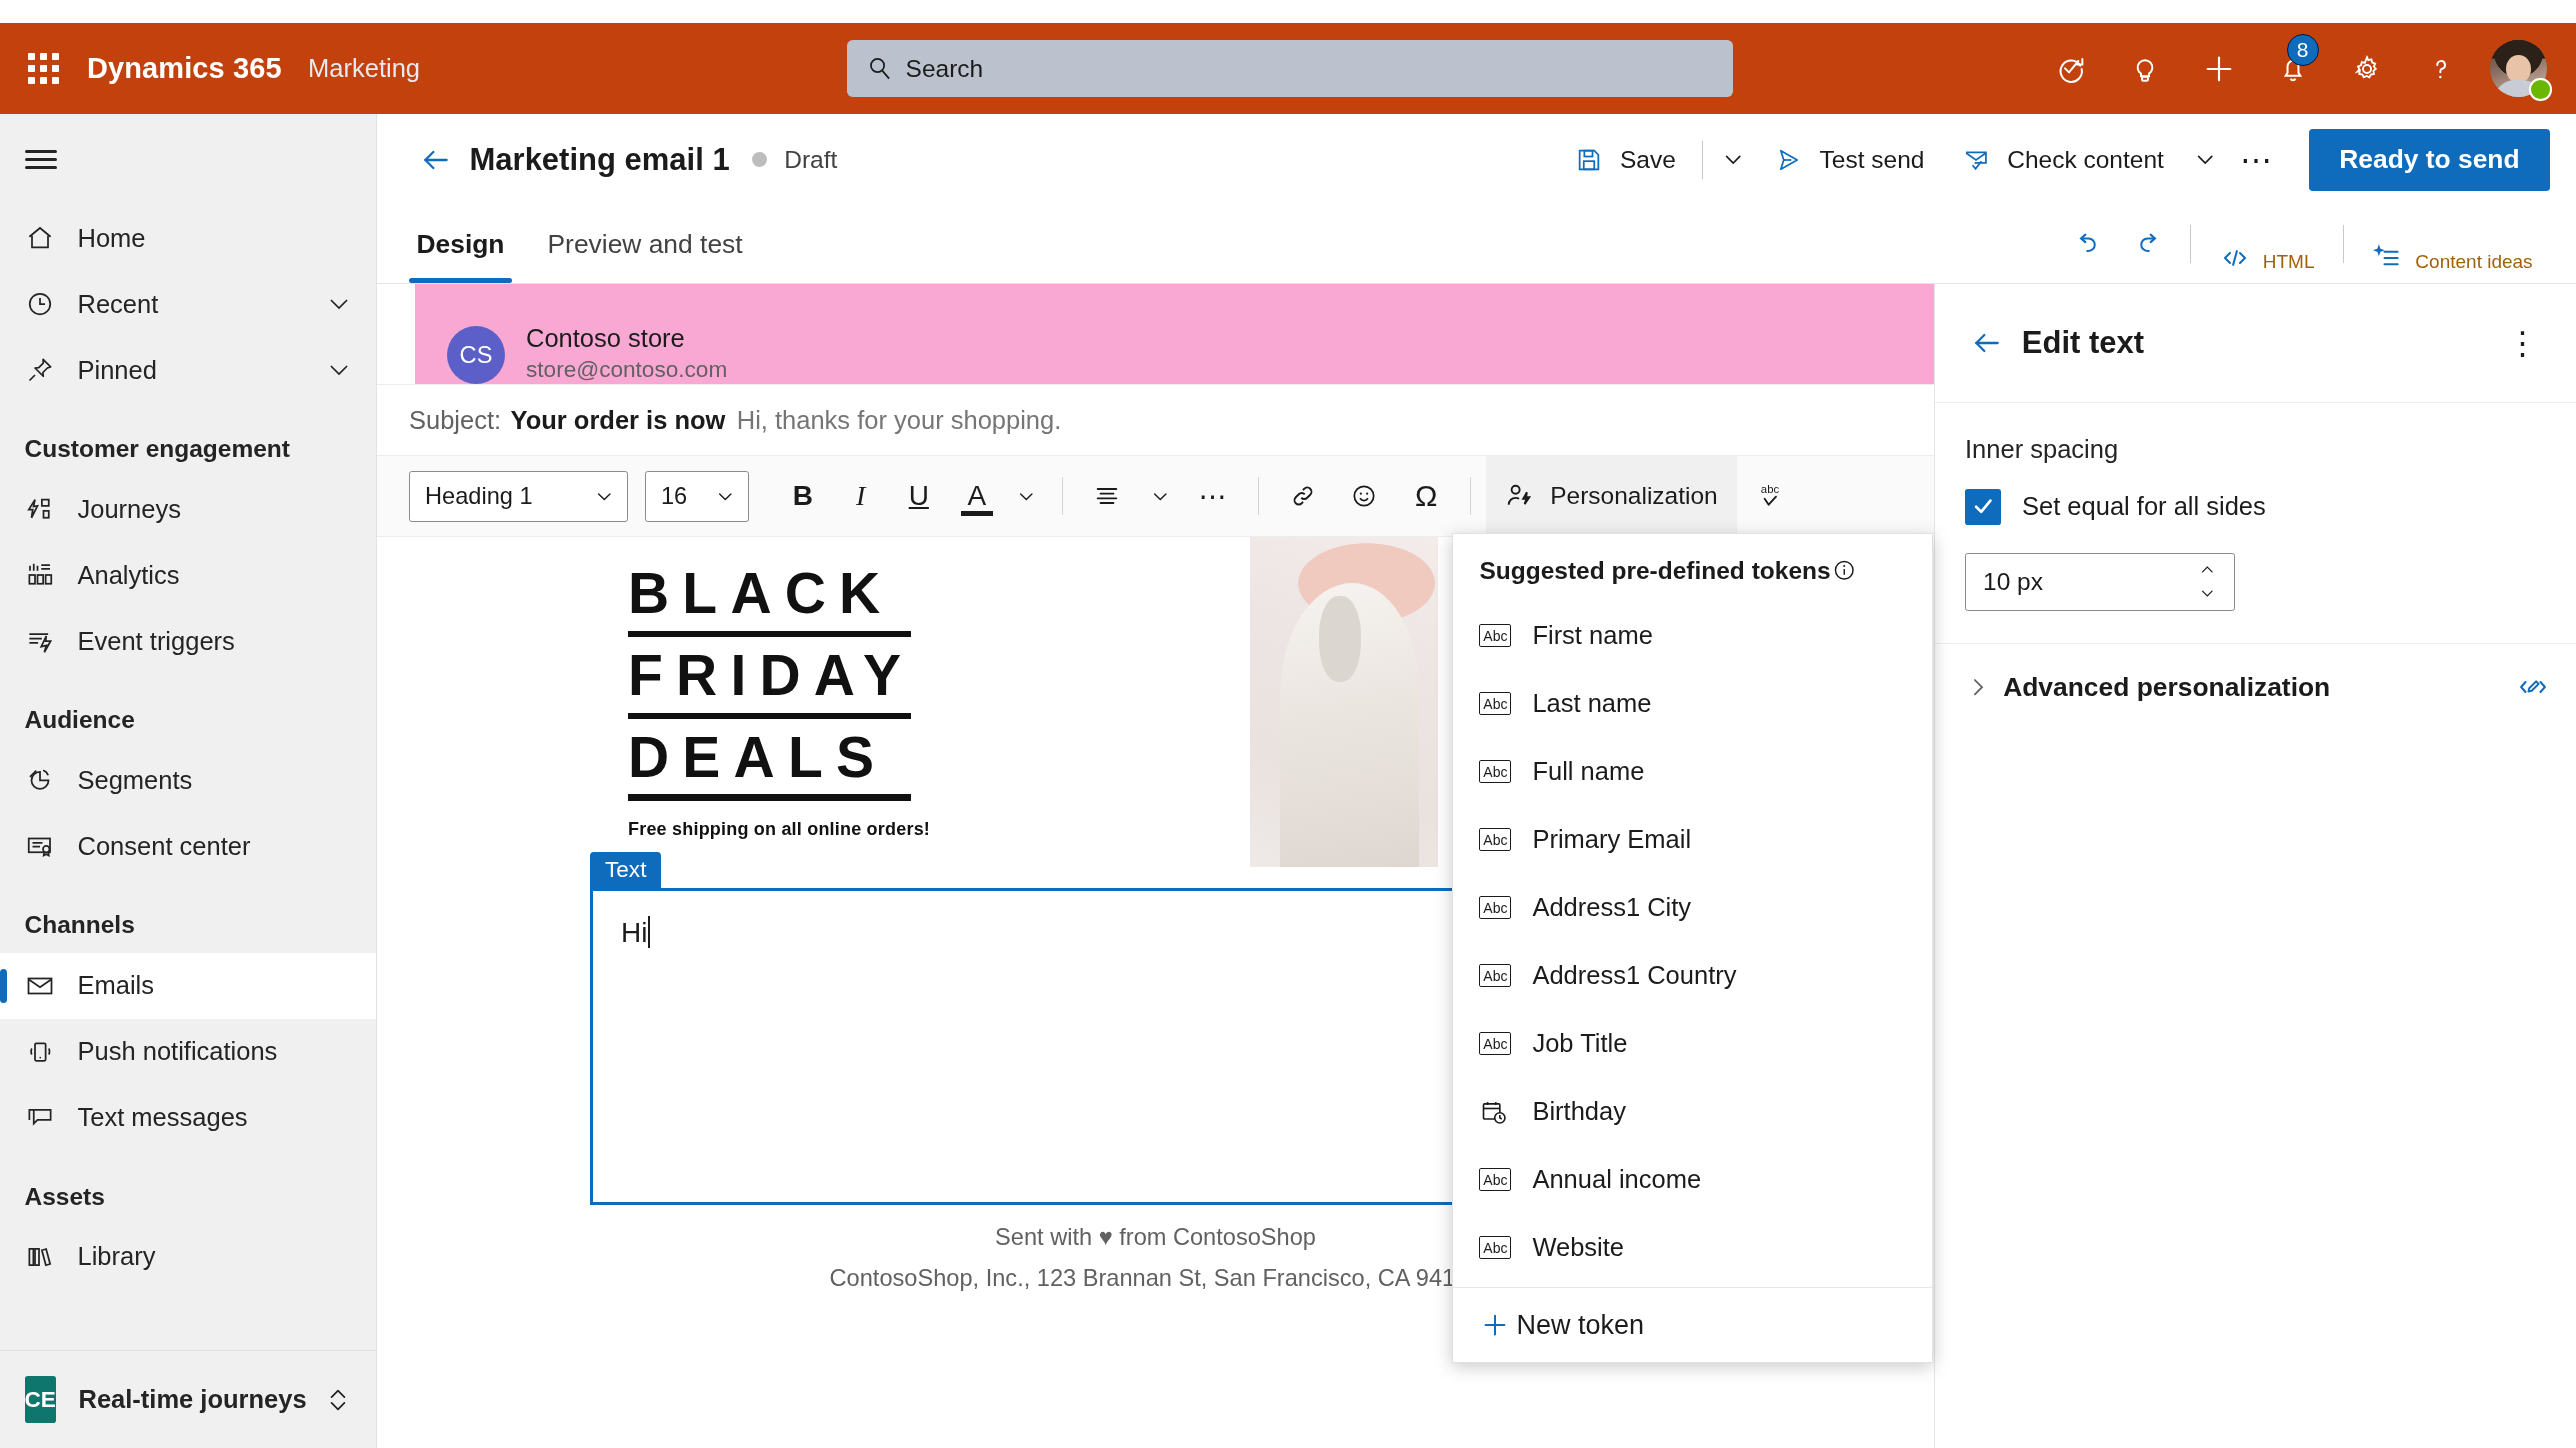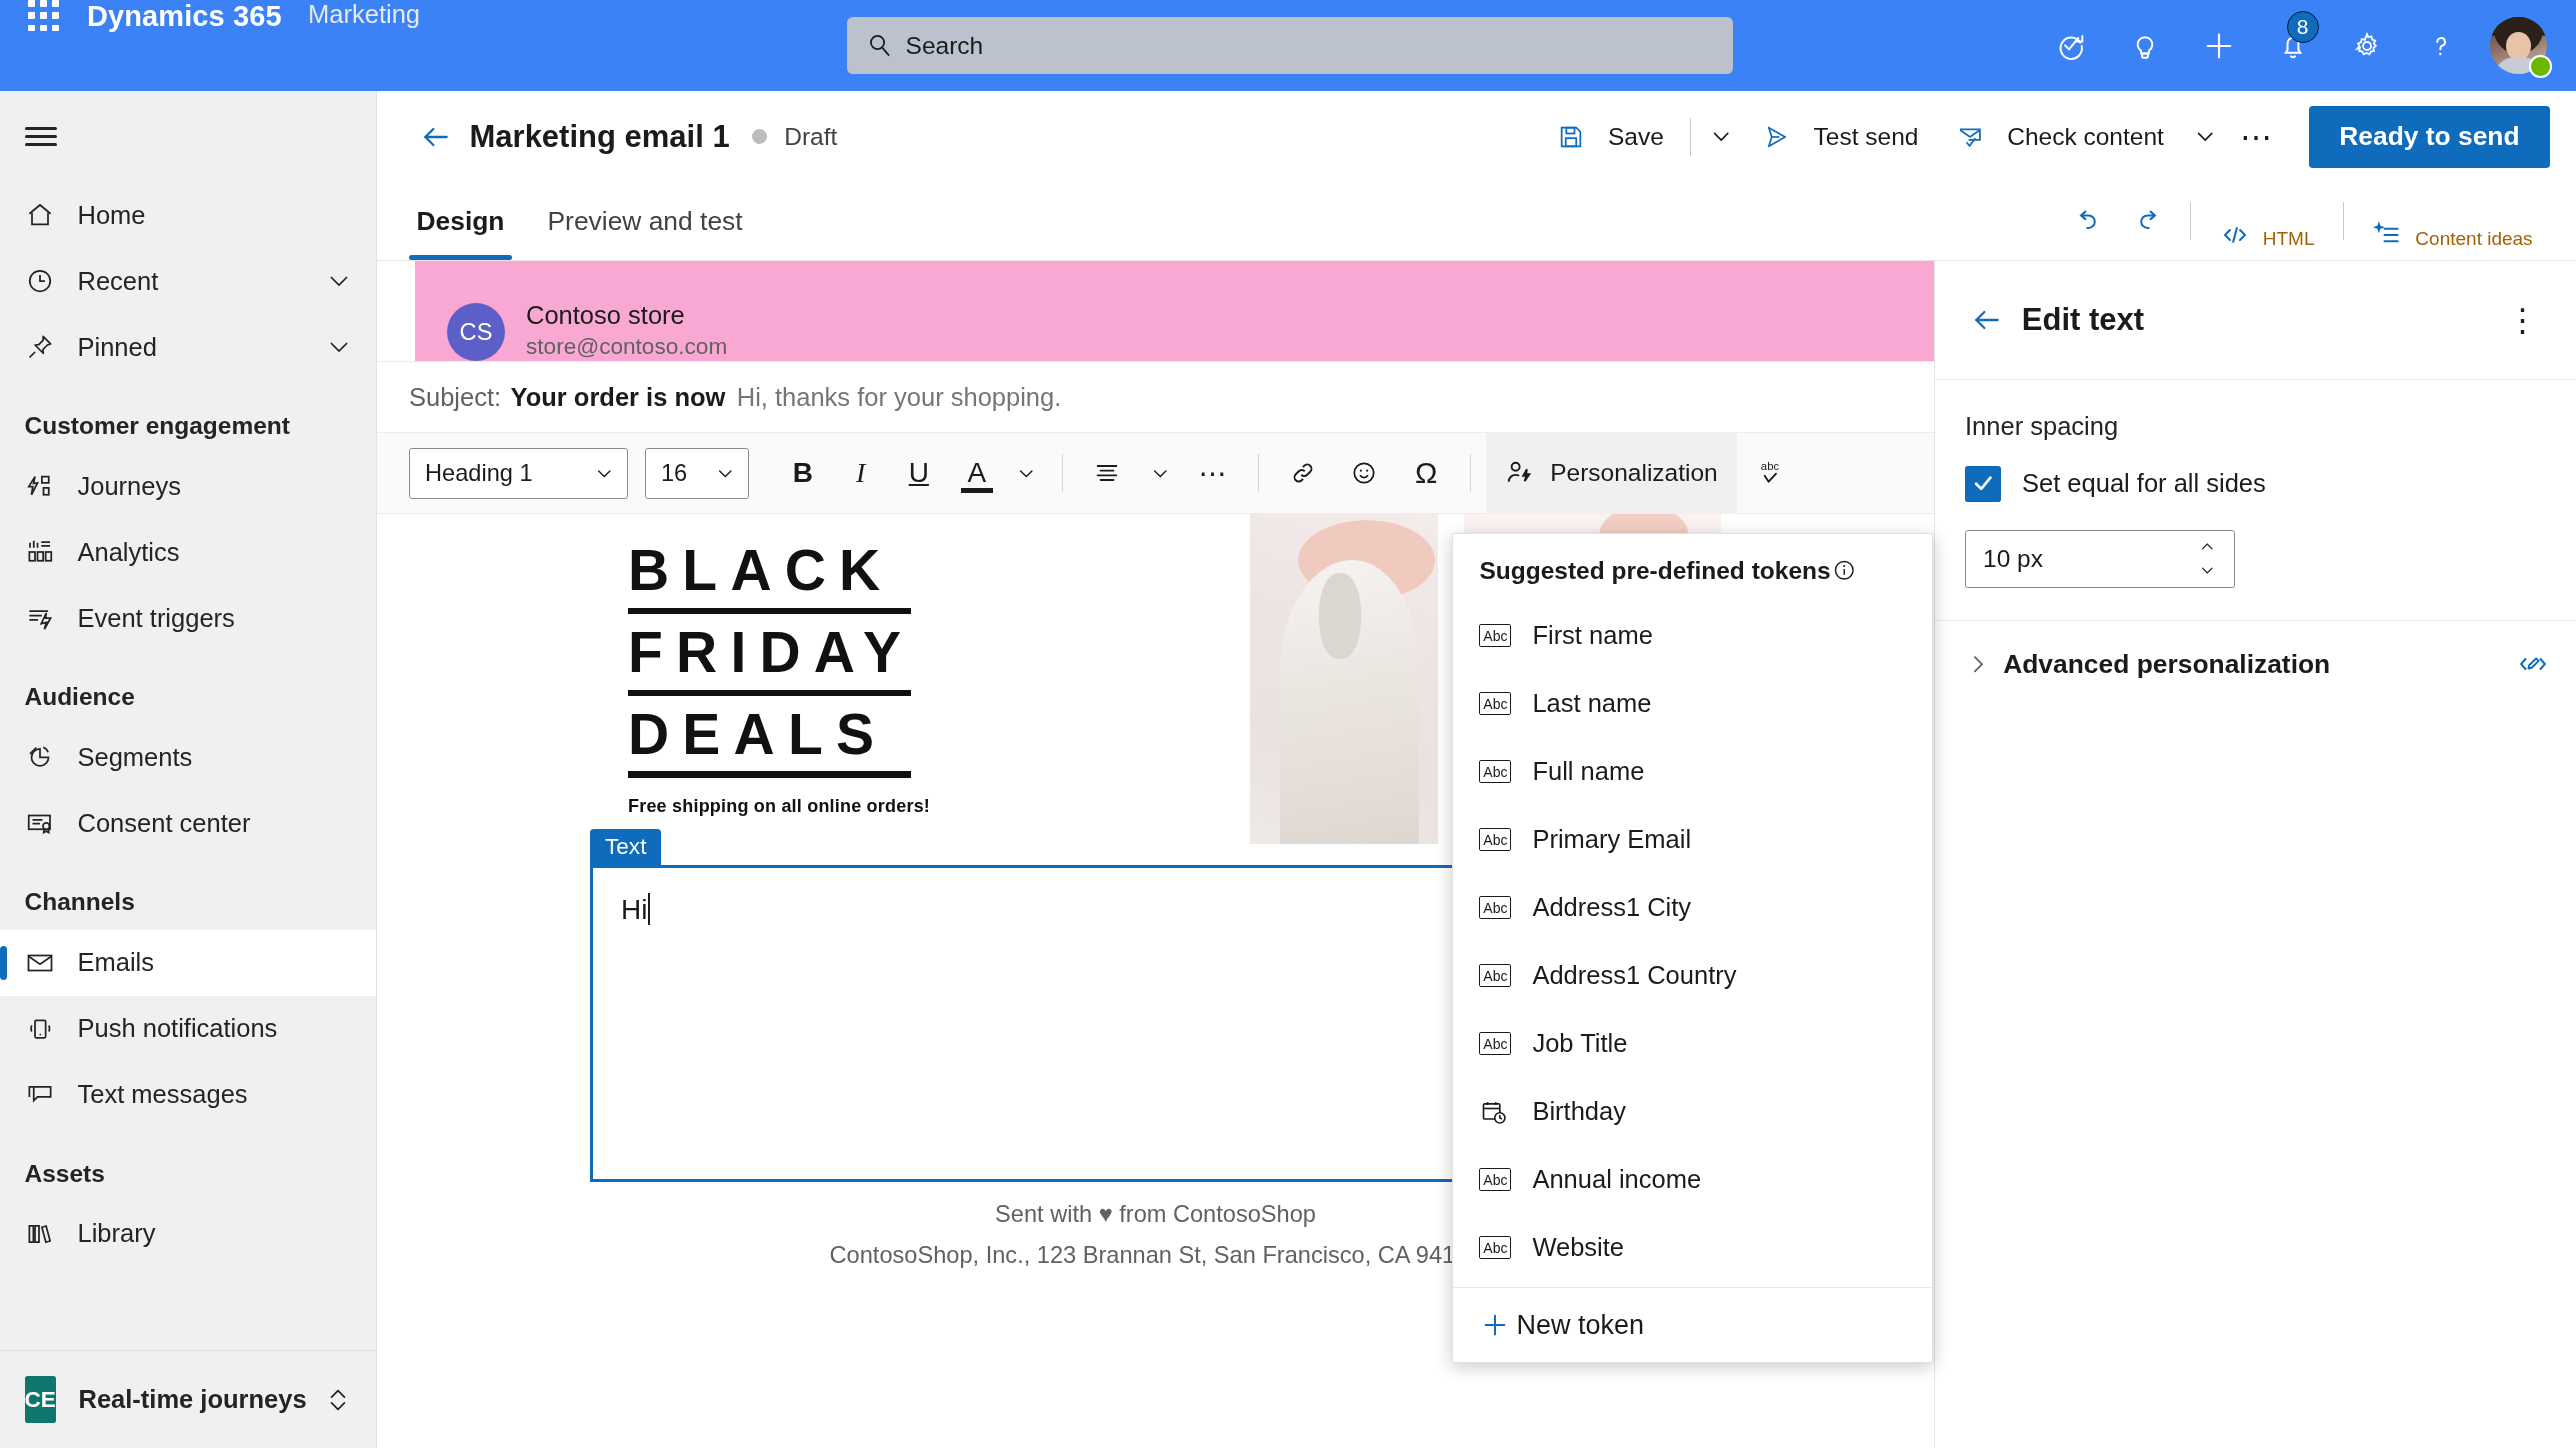--- a/index.html
+++ b/index.html
@@ -6,22 +6,22 @@
   html, body {
     width: 2576px; height: 1448px;
     font-family: "Liberation Sans", sans-serif;
     background: #ffffff;
     overflow: hidden;
   }
   .app { position: relative; width: 2576px; height: 1448px; display: flex; flex-direction: column; }
 
   
   .topbar {
-    height: 91px; background: #3b82f6; flex: 0 0 91px;
-    display: flex; align-items: flex-start; color: #fff; position: relative;
+    height: 91px; background: #c2410c; flex: 0 0 91px;
+    display: flex; align-items: center; color: #fff; position: relative; margin-top: 23px;
   }
   .waffle { width: 87px; display: flex; align-items: center; justify-content: center; cursor: pointer; }
   .waffle-grid { display: grid; grid-template-columns: repeat(3, 6.6px); grid-gap: 5.7px; }
   .waffle-grid i { width: 6.6px; height: 6.6px; background: #fff; border-radius: 0.9px; display: block; }
   .brand { font-size: 29px; font-weight: 600; letter-spacing: 0.1px; margin-right: 26.4px; white-space: nowrap; }
   .app-name { font-size: 25.5px; font-weight: 400; color: #e6e9ee; white-space: nowrap; }
   .search-wrap { position: absolute; left: 847px; top: 17px; width: 886px; height: 57px; }
   .search-box {
     width: 100%; height: 100%; background: #bcc2cd; border-radius: 5.7px;
     display: flex; align-items: center; padding: 0 19px; cursor: text;
@@ -90,21 +90,21 @@
   
   .main { flex: 1; display: flex; flex-direction: column; min-width: 0; background: #fff; }
 
   .cmdbar { height: 91px; display: flex; align-items: center; padding: 0 26.4px 0 32px; background: #fff; }
   .back-arrow { width: 53px; display: flex; align-items: center; justify-content: center; cursor: pointer; }
   .rec-title { font-size: 31px; font-weight: 600; color: #1b1b1b; margin-left: 7.5px; white-space: nowrap; }
   .status-dot { width: 15px; height: 15px; border-radius: 50%; background: #bdbdbd; margin: 0 17px 0 22.6px; }
   .status-text { font-size: 24.5px; color: #424242; white-space: nowrap; }
   .cmd-right { margin-left: auto; display: flex; align-items: center; gap: 3.8px; }
   .cmd-btn {
-    display: flex; align-items: center; gap: 23px; padding: 0 17px; height: 58px; cursor: pointer;
+    display: flex; align-items: center; gap: 17px; padding: 0 17px; height: 58px; cursor: pointer;
     font-size: 24.5px; color: #1b1b1b; white-space: nowrap; border-radius: 2.8px;
   }
   .cmd-sep { width: 0.9px; height: 38px; background: #c8c8c8; margin: 0 5.7px; }
   .caret-btn { width: 41px; height: 58px; display: flex; align-items: center; justify-content: center; cursor: pointer; border-radius: 2.8px; }
   .ellipsis-btn { width: 55px; height: 58px; display: flex; align-items: center; justify-content: center; cursor: pointer; font-size: 32px; color: #1b1b1b; letter-spacing: 1.9px; }
   .primary-btn {
     background: #0f6cbd; color: #fff; font-size: 26.4px; font-weight: 600; border: none;
     height: 62px; padding: 0 30px; border-radius: 3.8px; margin-left: 21px; cursor: pointer;
     font-family: inherit; white-space: nowrap;
   }

